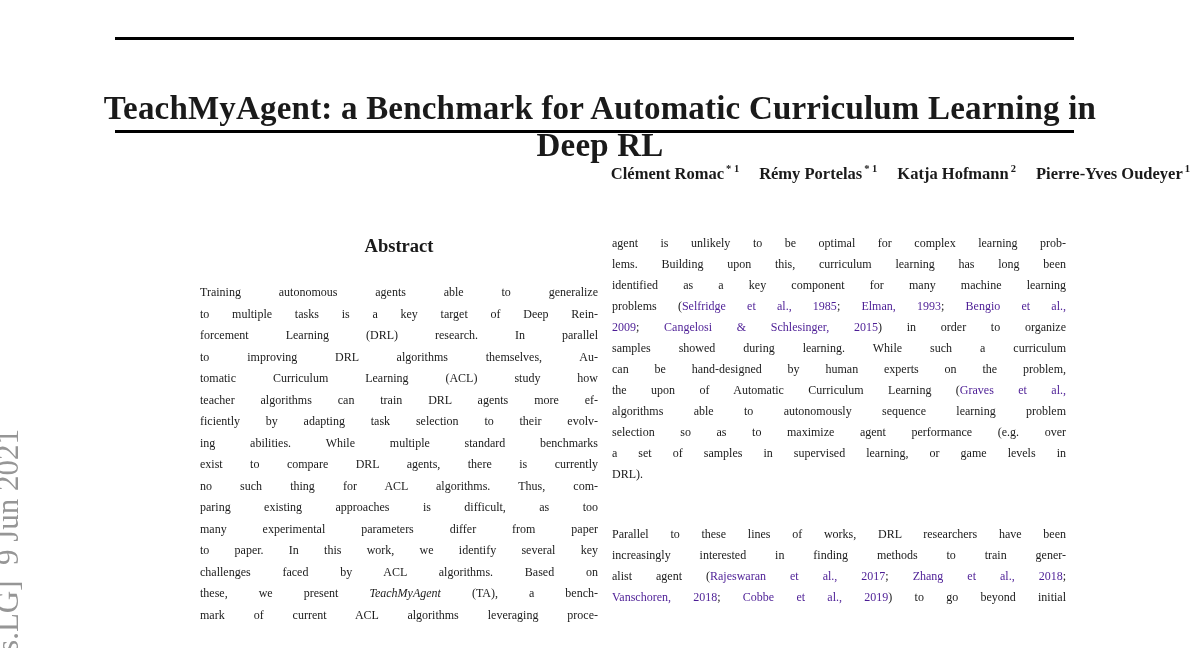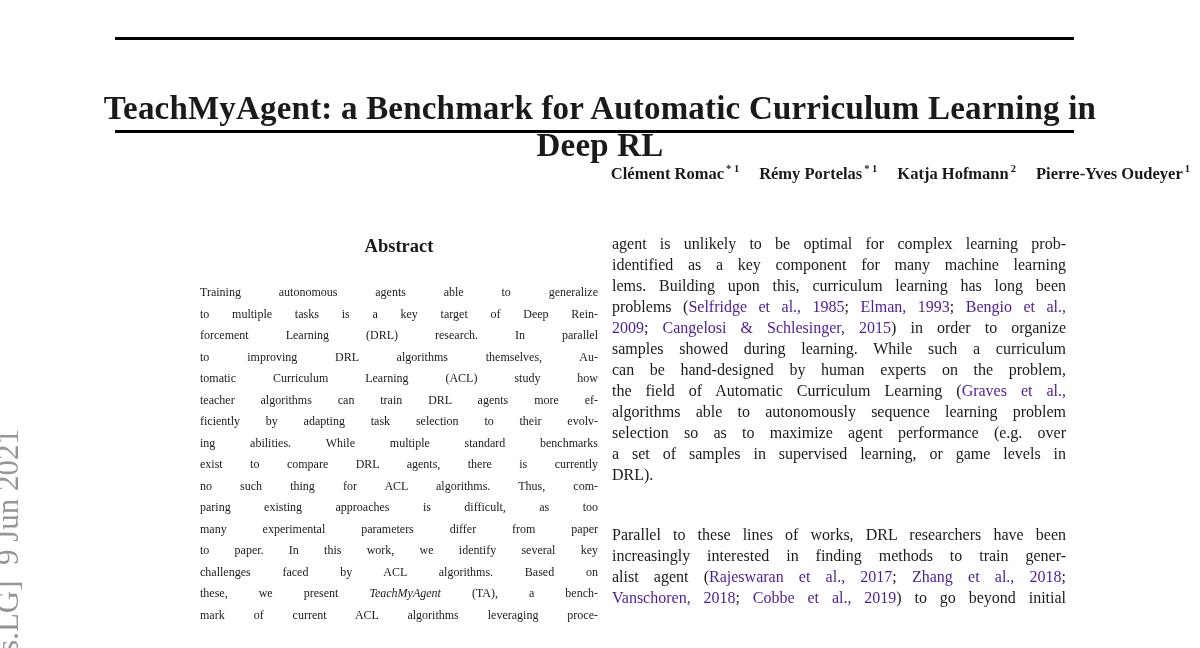--- a/index.html
+++ b/index.html
@@ -19,21 +19,21 @@
     position:absolute;top:163px;left:0;width:1200px;
     text-align:right;font-size:16.5px;font-weight:bold;
   }
   .author{margin:0 10px;white-space:nowrap;}
   .author sup{font-size:10.5px;font-weight:bold;margin-left:2px;}
   #abstract-col{position:absolute;left:163px;top:236px;width:398px;margin-left:37px;}
   #abstract-heading{
     text-align:center;font-weight:bold;font-size:18.5px;margin:0 0 25px 0;
   }
   #abstract-body{font-size:12px;line-height:21.5px;}
-  #right-col{position:absolute;left:612px;top:233px;width:454px;font-size:16px;line-height:21px;}
+  #right-col{position:absolute;left:612px;top:233px;width:454px;font-size:12px;line-height:21px;}
   .para + .para{margin-top:39px;}
   .line{text-align:justify;text-align-last:justify;}
   .line.endline{text-align-last:left;}
   .cite{color:#4c1d95;}
   .i{font-style:italic;}
   #arxiv-watermark{
     position:absolute;left:26px;top:640px;
     transform:rotate(-90deg);transform-origin:0 100%;
     font-size:31px;color:#969696;white-space:pre;
     font-family:"Liberation Serif", serif;
@@ -70,27 +70,27 @@
         <div class="line"><span>challenges faced by ACL algorithms.  Based on</span></div>
         <div class="line"><span>these, we present </span><span class="i">TeachMyAgent</span><span> (TA), a bench-</span></div>
         <div class="line"><span>mark of current ACL algorithms leveraging proce-</span></div>
       </div>
     </div>
 </div>
 
 <div id="right-col">
     <div class="para">
       <div class="line"><span>agent is unlikely to be optimal for complex learning prob-</span></div>
+      <div class="line"><span>lems. Building upon this, curriculum learning has long been</span></div>
       <div class="line"><span>identified as a key component for many machine learning</span></div>
-      <div class="line"><span>lems. Building upon this, curriculum learning has long been</span></div>
       <div class="line"><span>problems (</span><span class="cite">Selfridge et al., 1985</span><span>; </span><span class="cite">Elman, 1993</span><span>; </span><span class="cite">Bengio et al.,</span></div>
       <div class="line"><span class="cite">2009</span><span>; </span><span class="cite">Cangelosi &amp; Schlesinger, 2015</span><span>) in order to organize</span></div>
       <div class="line"><span>samples showed during learning. While such a curriculum</span></div>
       <div class="line"><span>can be hand-designed by human experts on the problem,</span></div>
-      <div class="line"><span>the field of Automatic Curriculum Learning (</span><span class="cite">Graves et al.,</span></div>
+      <div class="line"><span>the upon of Automatic Curriculum Learning (</span><span class="cite">Graves et al.,</span></div>
       <div class="line"><span>algorithms able to autonomously sequence learning problem</span></div>
       <div class="line"><span>selection so as to maximize agent performance (e.g.  over</span></div>
       <div class="line"><span>a set of samples in supervised learning, or game levels in</span></div>
       <div class="line endline"><span>DRL).</span></div>
     </div>
     <div class="para">
       <div class="line"><span>Parallel to these lines of works, DRL researchers have been</span></div>
       <div class="line"><span>increasingly interested in finding methods to train gener-</span></div>
       <div class="line"><span>alist agent (</span><span class="cite">Rajeswaran et al., 2017</span><span>; </span><span class="cite">Zhang et al., 2018</span><span>;</span></div>
       <div class="line"><span class="cite">Vanschoren, 2018</span><span>; </span><span class="cite">Cobbe et al., 2019</span><span>) to go beyond initial</span></div>

